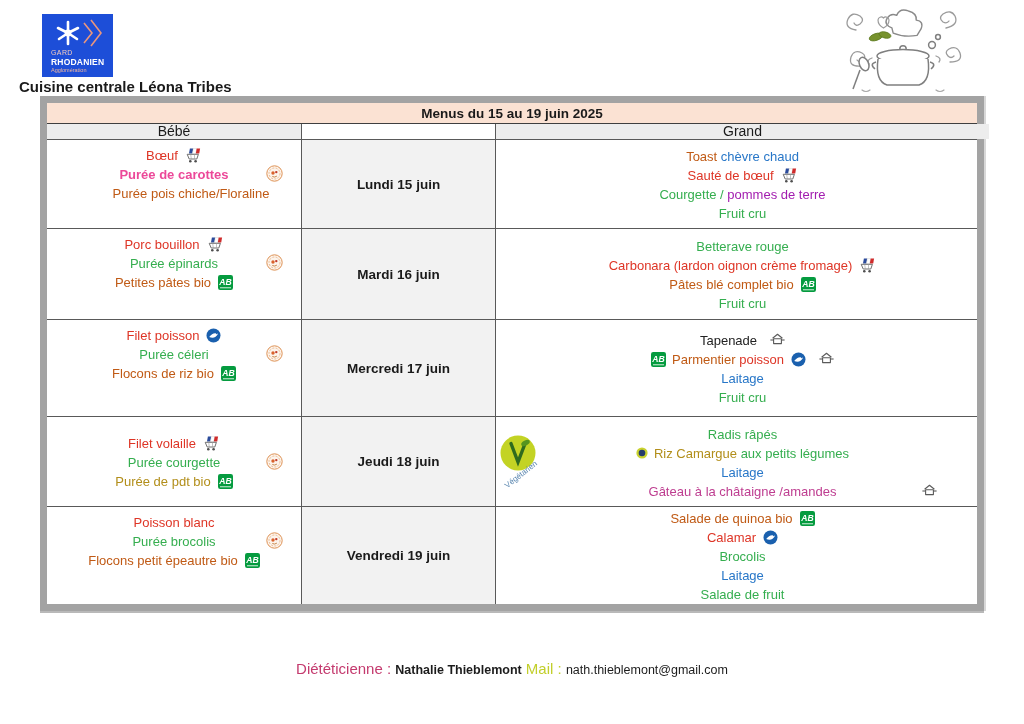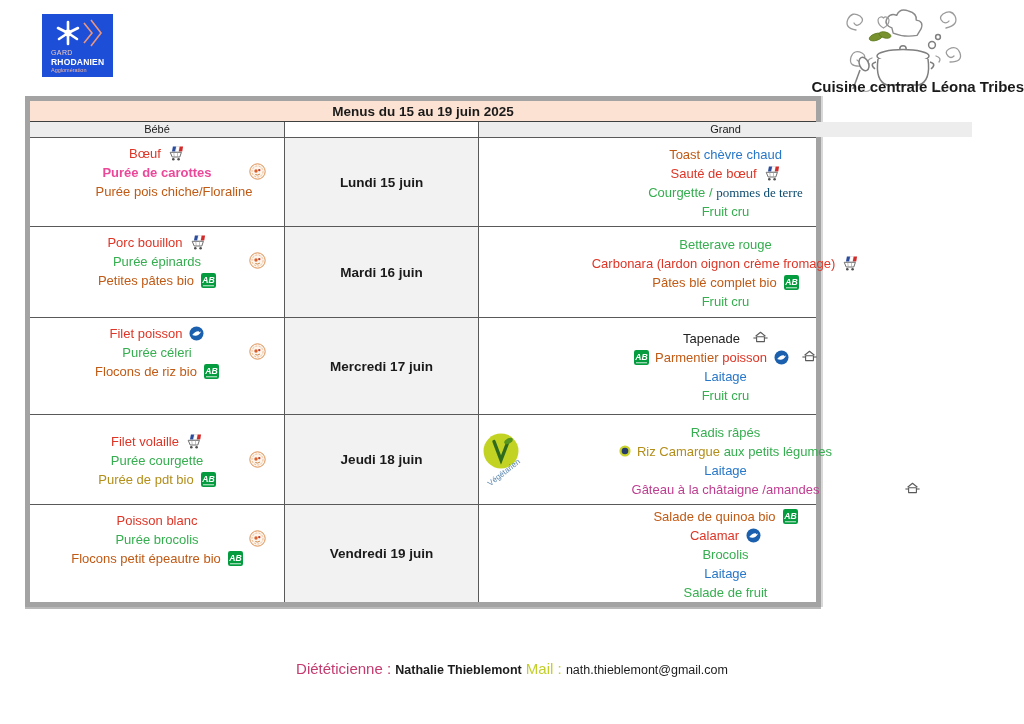--- a/index.html
+++ b/index.html
@@ -8,31 +8,31 @@
   #page { position:relative; width:1024px; height:724px; background:#fff; }
 
   
   #logo { position:absolute; left:42px; top:14px; width:71px; height:63px; background:#1d4ed8;
     color:#fff; text-align:left; }
   #logo .mark { position:absolute; left:8px; top:4px; }
   #logo .l1 { position:absolute; left:9px; top:35px; font-size:7px; letter-spacing:.4px; color:#f4cdbf;}
   #logo .l2 { position:absolute; left:9px; top:43px; font-size:8.5px; font-weight:bold; letter-spacing:.2px;}
   #logo .l3 { position:absolute; left:9px; top:53px; font-size:5.5px; color:#f0b79f;}
   #pot-illustration { position:absolute; left:828px; top:6px; }
-  #page-title { position:absolute; left:0; top:78px; width:1024px; text-align:right;
-    font-size:15px; font-weight:bold; color:#1a1a1a; }
-
-  
-  #menu-table { position:absolute; left:25px; top:96px; width:796px; border:5px solid #a3a3a3;
+  #page-title { position:absolute; left:0; top:78px; width:1024px; text-align:left;
+    font-size:15px; font-weight:bold; color:#1a1a1a;padding-left:19px; }
+
+  
+  #menu-table { position:absolute; left:40px; top:96px; width:944px; border:7px solid #a3a3a3;
     box-shadow:0 2px 0 #b9b9b9, 2px 0 0 #d8d8d8; background:#fff; }
   #banner { height:21px; background:#fbe2d3; border-bottom:1px solid #3f3f3f; text-align:center;
     font-size:13.5px; font-weight:bold; line-height:21px; color:#1a1a1a; }
   .grid { display:grid; grid-template-columns:255px 194px 493px; }
   #col-headers { height:16px; border-bottom:1px solid #595959; }
-  #col-headers .hcell { font-size:11px; line-height:15px; text-align:center; color:#1a1a1a;
+  #col-headers .hcell { font-size:14px; line-height:15px; text-align:center; color:#1a1a1a;
     border-right:1px solid #595959; background:#ededed; }
   #col-headers .hcell:last-child { border-right:none; }
   #col-headers .hcell.mid { background:#ffffff; }
 
   .mrow { border-bottom:1px solid #595959; }
   .mrow:last-child { border-bottom:none; }
   .cell { position:relative; border-right:1px solid #595959; }
   .cell:last-child { border-right:none; }
   .cell.bebe { padding-top:5px; text-align:center; }
   .cell.bebe.vcenter { display:flex; flex-direction:column; justify-content:center; padding-top:0; }
@@ -166,21 +166,21 @@
                     <rect x="5" y="0.6" width="3.4" height="5" fill="#2b4b9b"></rect>
                     <rect x="8.4" y="0.6" width="3.4" height="5" fill="#ffffff" stroke="#c4c4c4" stroke-width="0.4"></rect>
                     <rect x="11.8" y="0.6" width="3.4" height="5" fill="#cf2b2b"></rect>
                   </g>
                   <path d="M2.2 6.3 L13.4 6.3 L11.8 11 L4.2 11 Z" fill="none" stroke="#6f6f6f" stroke-width="1"></path>
                   <line x1="5.7" y1="6.3" x2="6.3" y2="11" stroke="#9a9a9a" stroke-width="0.6"></line>
                   <line x1="9.5" y1="6.3" x2="9.5" y2="11" stroke="#9a9a9a" stroke-width="0.6"></line>
                   <circle cx="5.3" cy="13.2" r="1.3" fill="#4f4f4f"></circle>
                   <circle cx="10.6" cy="13.2" r="1.3" fill="#4f4f4f"></circle>
                 </svg></span></div>
-            <div class="line"><span style="color: rgb(53, 174, 79);">Courgette / </span><span style="color: #0c4a6e; font-family: Liberation Serif, serif;">pommes de terre</span></div>
+            <div class="line"><span style="color: rgb(53, 174, 79);">Courgette / </span><span style="color: #a21caf;">pommes de terre</span></div>
             <div class="line"><span style="color: rgb(53, 174, 79);">Fruit cru</span></div>
           </div>
         </div>
         <div class="grid mrow" style="height: 91px;">
           <div class="cell bebe">
             <div class="line"><span style="color: rgb(222, 53, 38);">Porc bouillon</span><span class="ic ic-vf post"><svg width="17" height="15" viewBox="0 0 17 15">
                   <g transform="skewX(-10)">
                     <rect x="5" y="0.6" width="3.4" height="5" fill="#2b4b9b"></rect>
                     <rect x="8.4" y="0.6" width="3.4" height="5" fill="#ffffff" stroke="#c4c4c4" stroke-width="0.4"></rect>
                     <rect x="11.8" y="0.6" width="3.4" height="5" fill="#cf2b2b"></rect>

